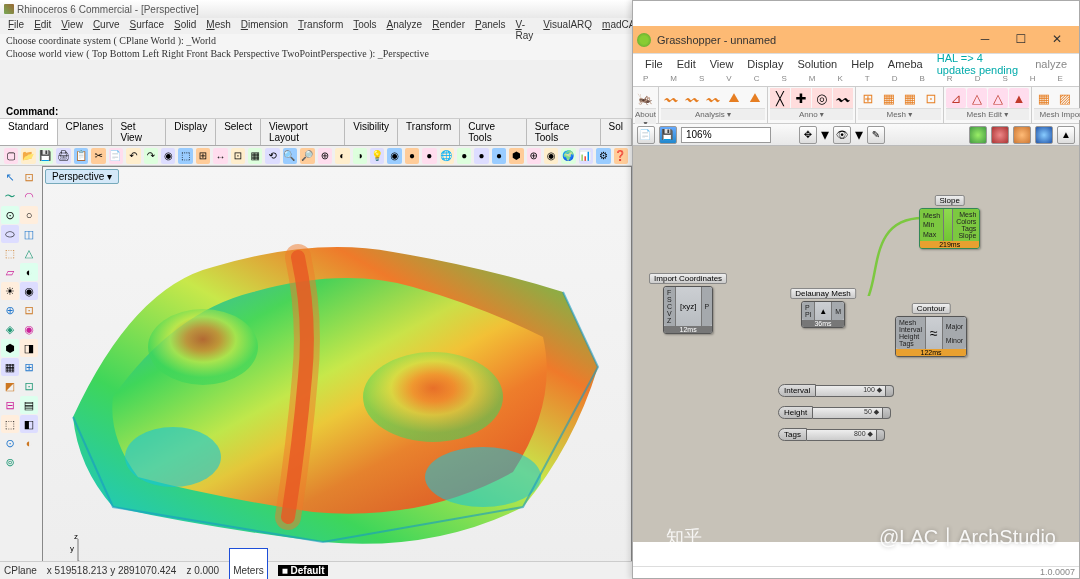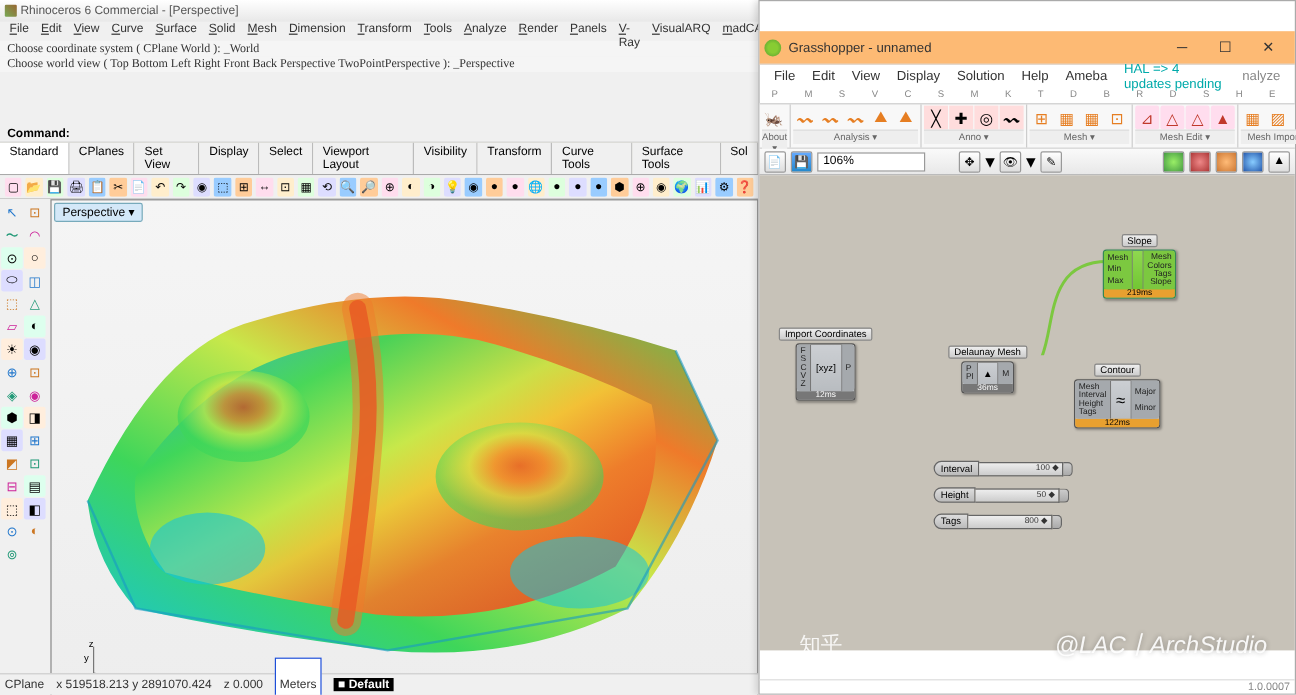--- a/index.html
+++ b/index.html
@@ -79,21 +79,21 @@
 .comp .ftr { background: #777; color: #fff; text-align: center; font-size: 7px; border-radius: 0 0 2px 2px; padding: 0 2px; }
 .comp .ftr.o { background: #e8a030; color:#000; }
 .comp.slope { background: linear-gradient(#8fd84f,#6bc22d); border-color: #385; }
 .comp.slope .ports { background: #7cc840; }
 .slider { position: absolute; display: flex; align-items: center; font-size: 8px; }
 .slider .lbl { background: linear-gradient(#ddd,#bbb); border: 1px solid #666; border-radius: 8px 0 0 8px; padding: 1px 5px; }
 .slider .trk { width: 70px; height: 12px; background: linear-gradient(#eee,#ccc); border: 1px solid #666; border-left: none; position: relative; }
 .slider .val { position: absolute; right: 3px; font-size: 7px; color: #333; }
 .slider .cap { width: 8px; height: 12px; background: linear-gradient(#ccc,#aaa); border: 1px solid #666; border-left: none; border-radius: 0 4px 4px 0; }
 .wires { position: absolute; inset: 0; pointer-events: none; }
-.watermark { position: absolute; right: 24px; bottom: 28px; font-size: 20px; color: rgba(255,255,255,.9); font-style: italic; text-shadow: 0 0 4px rgba(0,0,0,.3); }
+.watermark { position: absolute; right: 24px; bottom: 28px; font-size: 20px; color: rgba(255,255,255,.9); text-shadow: 0 0 4px rgba(0,0,0,.3); }
 .zhihu { position: absolute; right: 378px; bottom: 30px; color: rgba(255,255,255,.85); font-size: 18px; }
 </style>
 </head>
 <body>
 
 <div class="rhino">
   <div class="titlebar">
     <span class="cube"></span>
     <span>Rhinoceros 6 Commercial - [Perspective]</span>
   </div>

